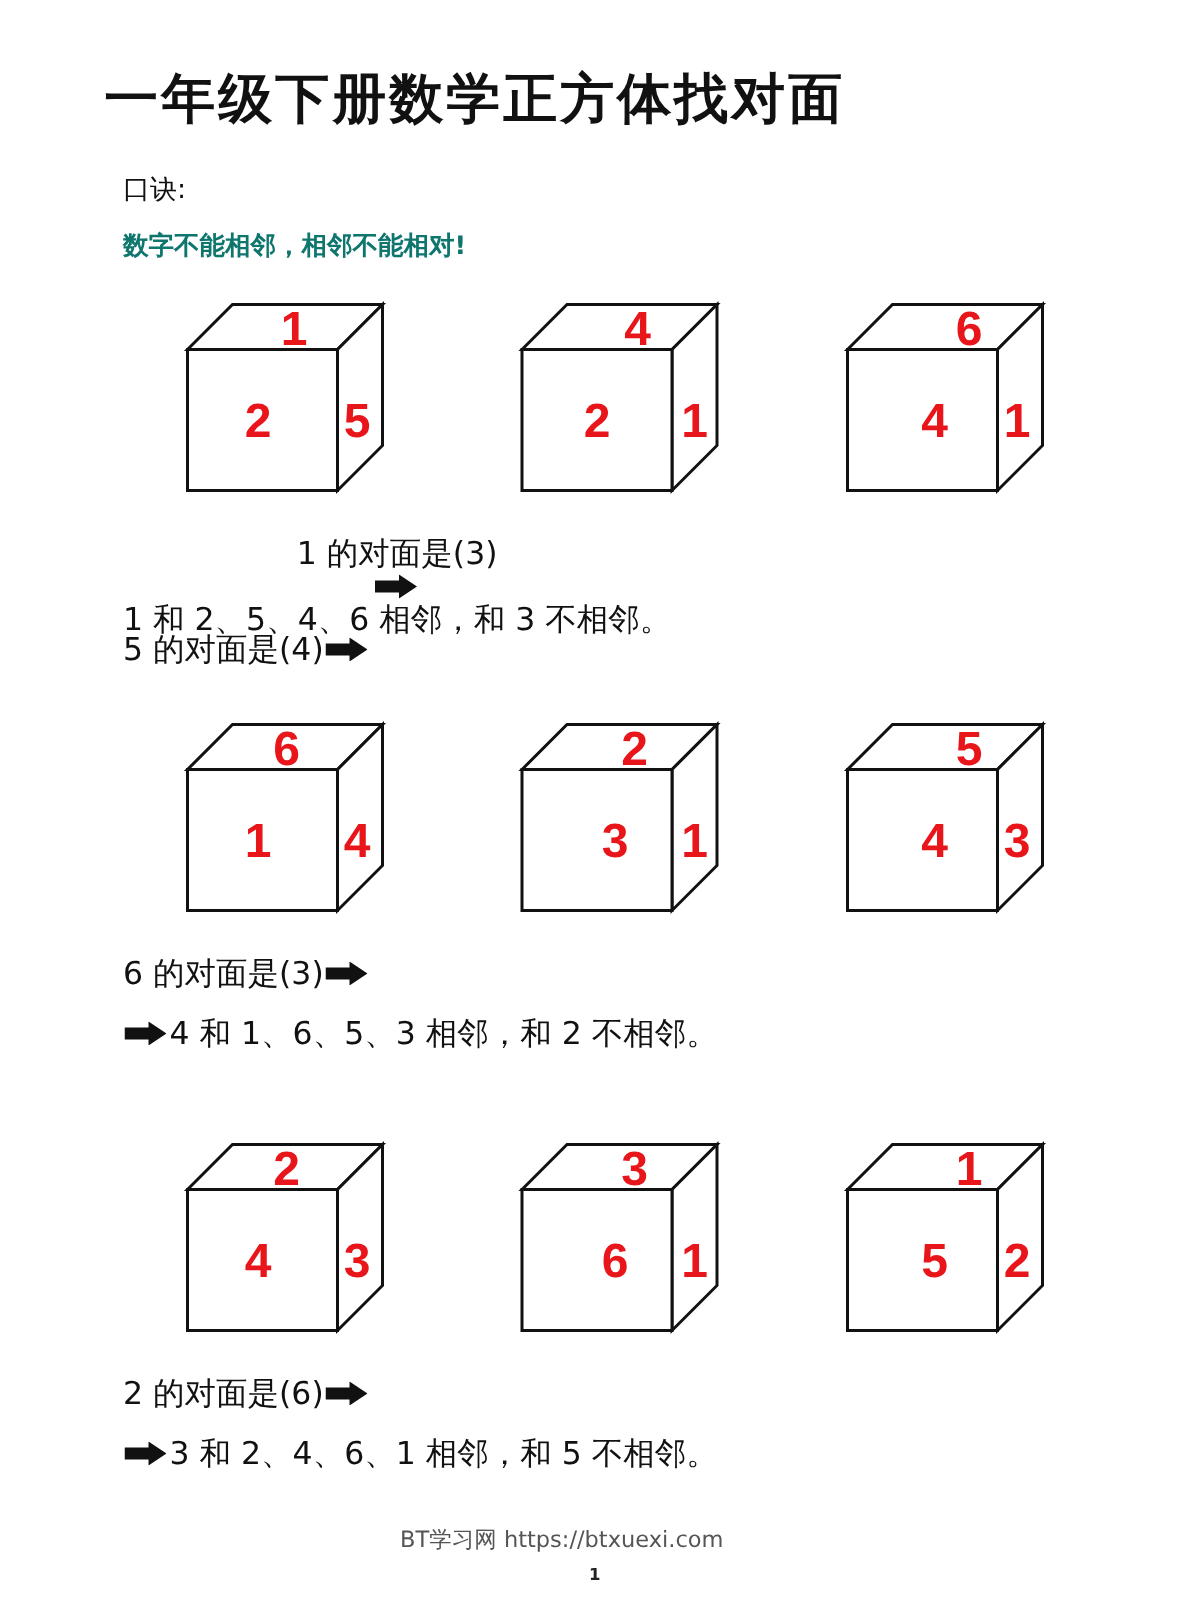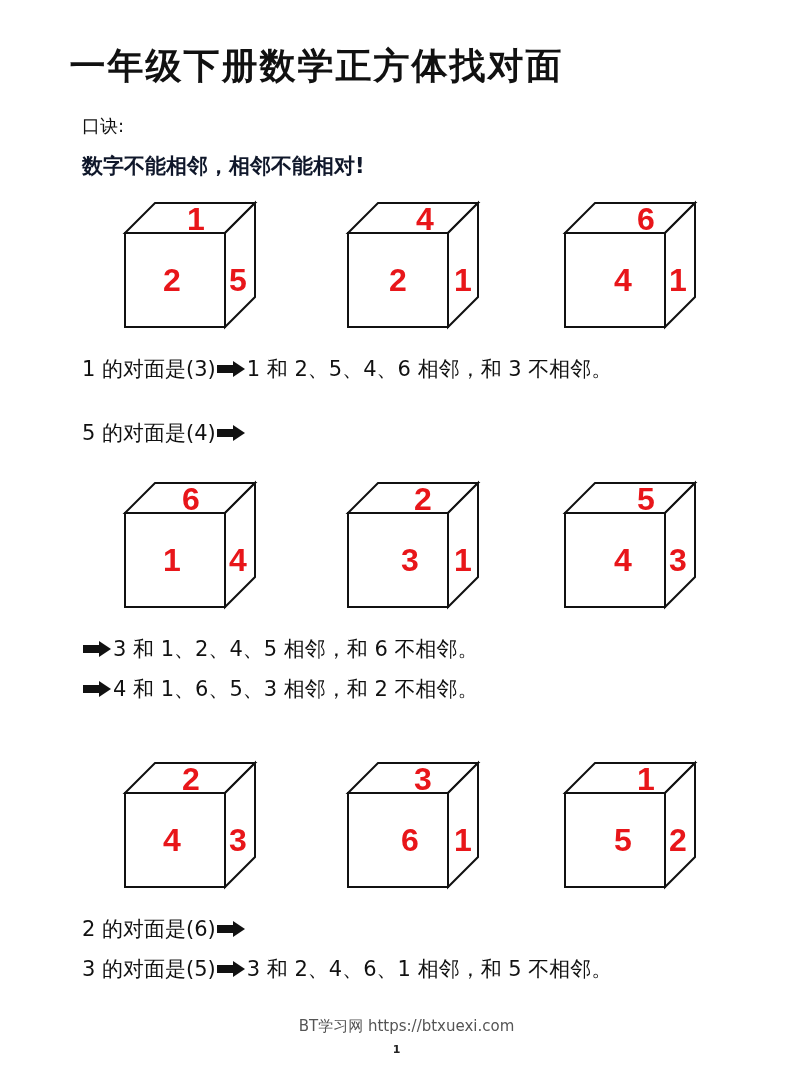--- a/index.html
+++ b/index.html
@@ -1,26 +1,26 @@
 <!DOCTYPE html>
 <html><head>
 <meta charset="utf-8">
 <style>
   html, body { margin:0; padding:0; background:#ffffff; }
   body { width:793px; height:1068px; position:relative; overflow:hidden;
          font-family:"DejaVu Sans", "Liberation Sans", sans-serif; color:#111; }
   .title { position:absolute; left:0; width:633px; top:42px; text-align:center;
            font-size:36px; font-weight:bold; letter-spacing:2px; color:#111; }
   .label { position:absolute; left:82px; top:114px; font-size:18px; color:#111; }
-  .rhyme { position:absolute; left:82px; top:152px; font-size:21px; font-weight:bold; color:#0f172a; }
+  .rhyme { position:absolute; left:82px; top:152px; font-size:17px; font-weight:bold; color:#0f766e; }
   .cubes { position:absolute; left:0; width:793px; height:200px; }
   .cubes svg { position:absolute; left:0; top:0; }
   .line { position:absolute; left:82px; font-size:21px; color:#111; white-space:nowrap; display:flex; align-items:center; }
   .arrow { display:inline-block; width:28px; height:16px; margin:0 2px 0 1px; }
-  .footer { position:absolute; left:0; width:749px; top:1017px; text-align:center; font-size:15px; color:#555;padding-left:32px; }
+  .footer { position:absolute; left:0; width:749px; top:1017px; text-align:center; font-size:15px; color:#555; }
   .pagenum { position:absolute; left:0; width:793px; top:1043px; text-align:center; font-size:11px; color:#222; font-weight:bold; }
   .num { font-family:"Liberation Sans", sans-serif; font-weight:bold; fill:#e8161a; font-size:32px; }
 </style>
 </head>
 <body>
 
 <div class="title">一年级下册数学正方体找对面</div>
 <div class="label">口诀:</div>
 <div class="rhyme">数字不能相邻，相邻不能相对!</div>
 
@@ -47,21 +47,21 @@
       <text class="num" x="425" y="35" text-anchor="middle">4</text>
       <text class="num" x="398" y="96" text-anchor="middle">2</text>
       <text class="num" x="463" y="96" text-anchor="middle">1</text>
       <text class="num" x="646" y="35" text-anchor="middle">6</text>
       <text class="num" x="623" y="96" text-anchor="middle">4</text>
       <text class="num" x="678" y="96" text-anchor="middle">1</text>
     </g>
   </svg>
 </div>
 
-<div class="line" style="top:355px;">
+<div class="line" style="top:355px;flex-direction:column;">
   <span>1 的对面是(3)</span>
   <svg class="arrow" viewBox="0 0 28 16">
       <polygon points="0,4 16,4 16,0 28,8 16,16 16,12 0,12" fill="#111"></polygon>
     </svg>
   <span>1 和 2、5、4、6 相邻，和 3 不相邻。</span>
 </div>
 <div class="line" style="top:395px;margin-top:24px;">
   <span>5 的对面是(4)</span>
   <svg class="arrow" viewBox="0 0 28 16">
       <polygon points="0,4 16,4 16,0 28,8 16,16 16,12 0,12" fill="#111"></polygon>
@@ -89,24 +89,24 @@
       <text class="num" x="410" y="96" text-anchor="middle">3</text>
       <text class="num" x="463" y="96" text-anchor="middle">1</text>
       <text class="num" x="646" y="35" text-anchor="middle">5</text>
       <text class="num" x="623" y="96" text-anchor="middle">4</text>
       <text class="num" x="678" y="96" text-anchor="middle">3</text>
     </g>
   </svg>
 </div>
 
 <div class="line" style="top:635px;">
+  <span>6 的对面是(3)</span>
   <svg class="arrow" viewBox="0 0 28 16">
       <polygon points="0,4 16,4 16,0 28,8 16,16 16,12 0,12" fill="#111"></polygon>
     </svg>
-  <span>3 和 1、2、4、5 相邻，和 6 不相邻。</span>
 </div>
 <div class="line" style="top:675px;">
   <svg class="arrow" viewBox="0 0 28 16">
       <polygon points="0,4 16,4 16,0 28,8 16,16 16,12 0,12" fill="#111"></polygon>
     </svg>
   <span>4 和 1、6、5、3 相邻，和 2 不相邻。</span>
 </div>
 
 <div class="cubes" style="top:755px;">
   <svg width="793" height="140" viewBox="0 0 793 140">
@@ -135,21 +135,20 @@
   </svg>
 </div>
 
 <div class="line" style="top:915px;">
   <span>2 的对面是(6)</span>
   <svg class="arrow" viewBox="0 0 28 16">
       <polygon points="0,4 16,4 16,0 28,8 16,16 16,12 0,12" fill="#111"></polygon>
     </svg>
 </div>
 <div class="line" style="top:955px;">
-  <span>3 的对面是(5)</span>
   <svg class="arrow" viewBox="0 0 28 16">
       <polygon points="0,4 16,4 16,0 28,8 16,16 16,12 0,12" fill="#111"></polygon>
     </svg>
   <span>3 和 2、4、6、1 相邻，和 5 不相邻。</span>
 </div>
 
 <div class="footer">BT学习网 https://btxuexi.com</div>
 <div class="pagenum">1</div>
 
 </body></html>

